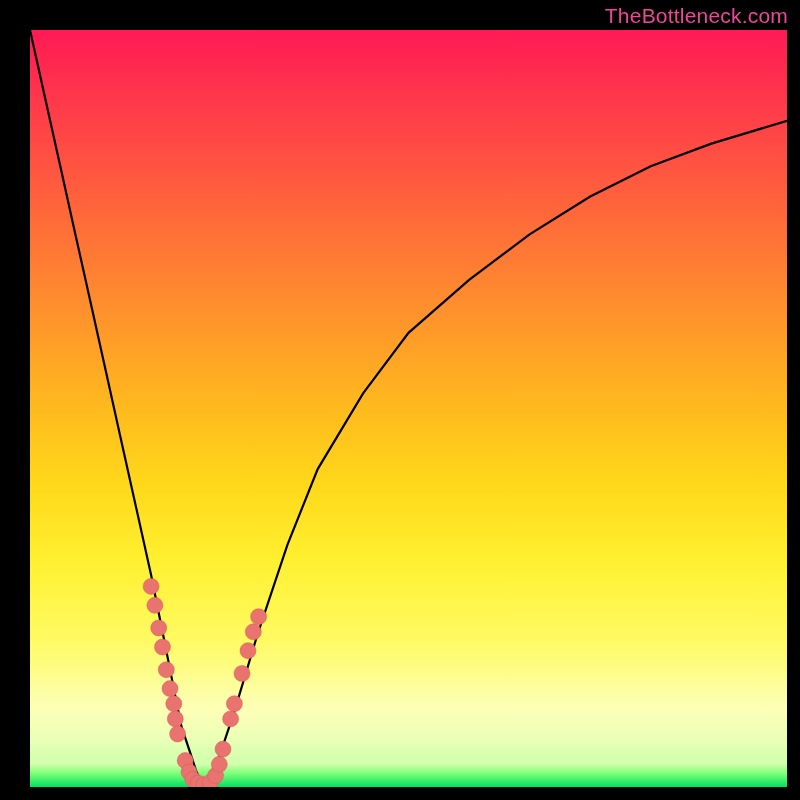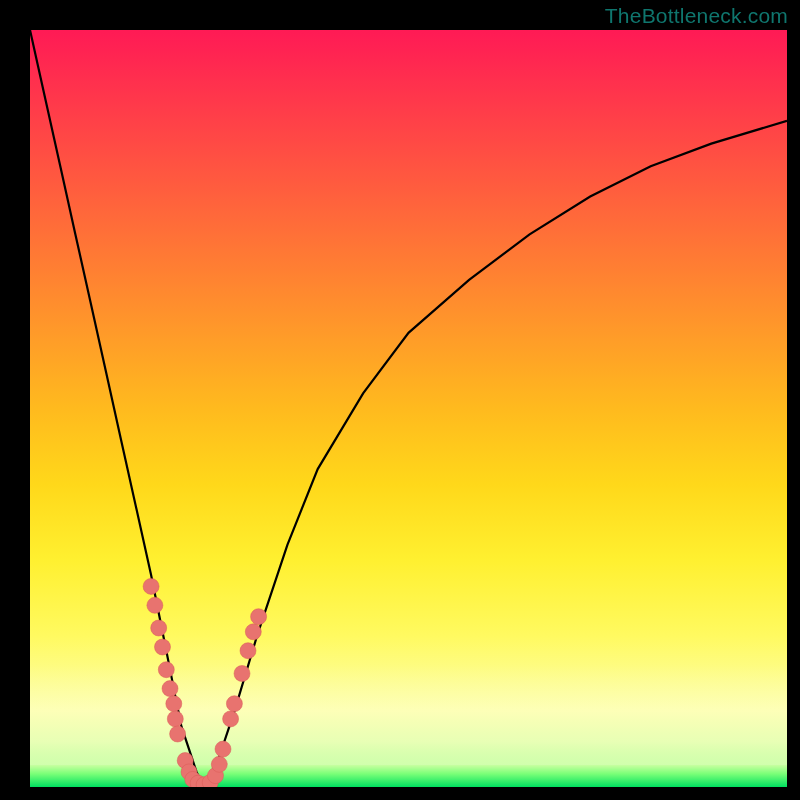--- a/index.html
+++ b/index.html
@@ -63,21 +63,21 @@
       to bottom,
       rgba(255,255,160,0) 0%,
       rgba(255,255,200,0.4) 60%,
       rgba(240,255,200,0.7) 100%
     );
   }
   .watermark {
     position: absolute;
     top: 4px;
     right: 12px;
-    color: #0f766e;
+    color: #ec4899;
     font-size: 21px;
     font-weight: 500;
     letter-spacing: 0.2px;
   }
   svg.curves {
     position: absolute;
     left: 0;
     top: 0;
     width: 100%;
     height: 100%;

